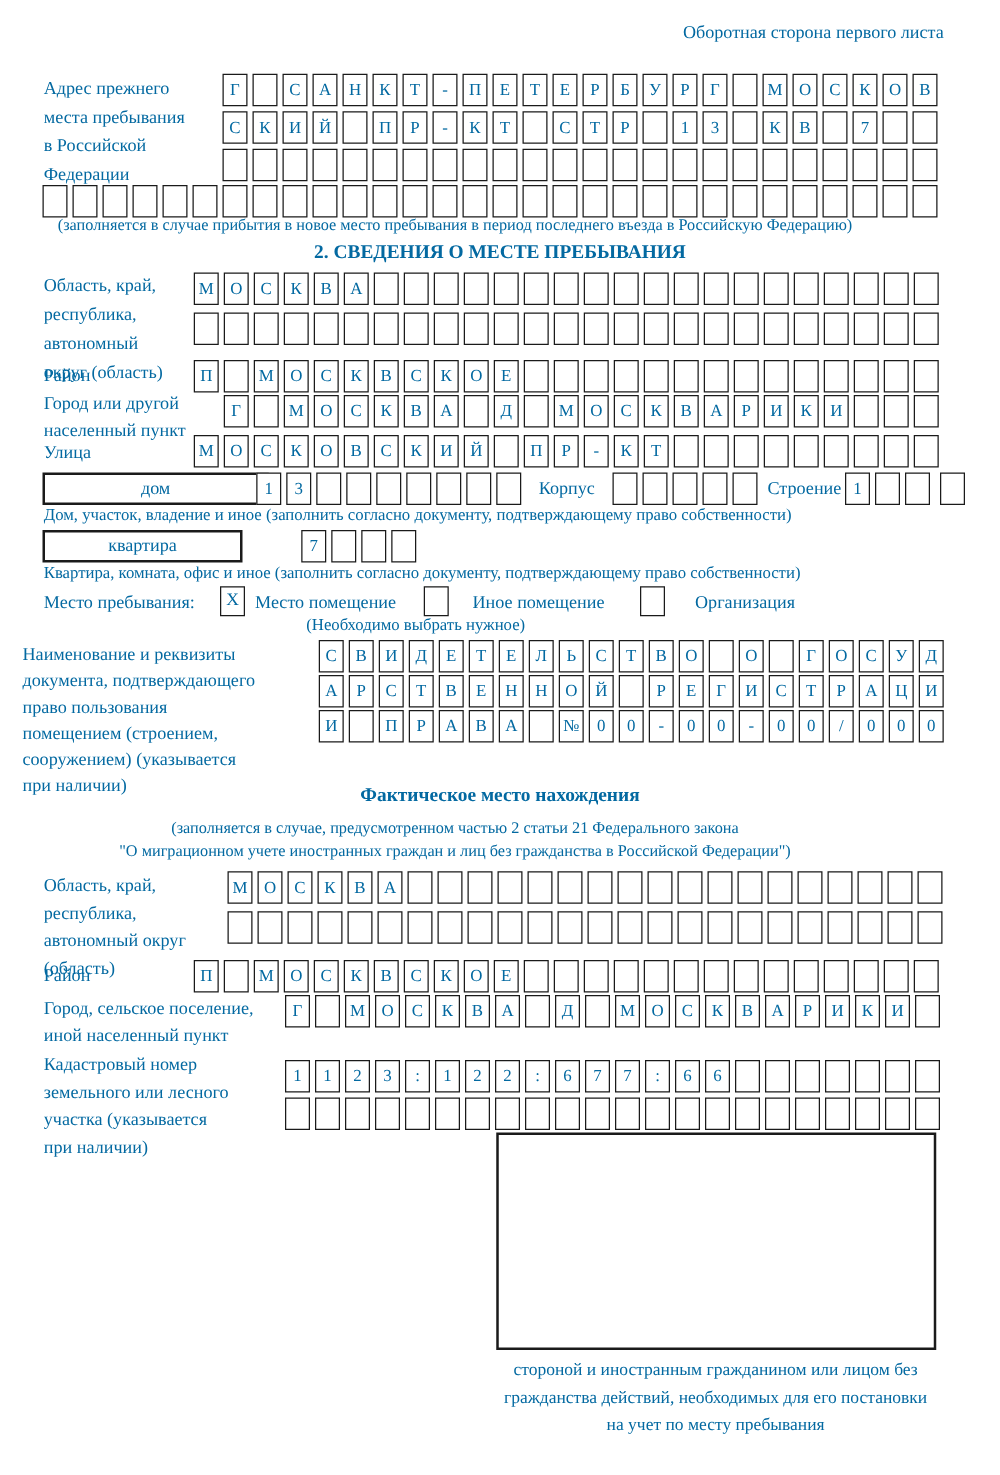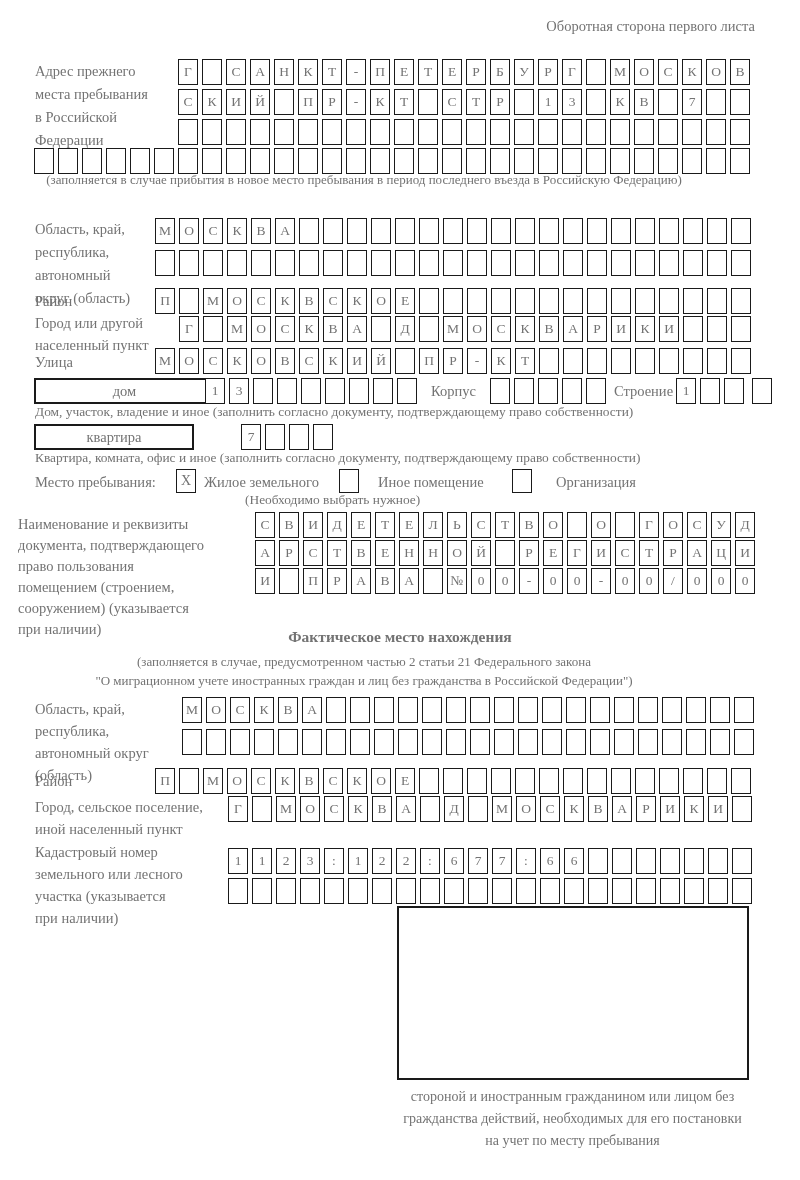--- a/index.html
+++ b/index.html
@@ -1,16 +1,16 @@
 <!DOCTYPE html>
 <html><head>
 <meta charset="utf-8">
 <style>
   html,body{margin:0;padding:0;background:#fff;}
-  .page{position:relative;width:800px;height:1180px;background:#fff;color:#737373;
+  .page{position:relative;width:800px;height:1180px;background:#fff;color:#0369a1;
         font-family:"Liberation Serif",serif;overflow:hidden;}
   .lb{position:absolute;font-size:14.5px;line-height:22px;white-space:nowrap;}
   .lb23{line-height:23px;}
   .lb21{line-height:21px;}
   .note{position:absolute;left:0;width:728px;text-align:center;font-size:13px;white-space:nowrap;}
   .noteL{position:absolute;font-size:13.4px;white-space:nowrap;text-align:center;}
   .title{position:absolute;left:0;width:800px;text-align:center;font-weight:bold;font-size:15.5px;white-space:nowrap;}
   .hdr{position:absolute;right:45px;top:18px;font-size:14.5px;white-space:nowrap;}
   .cr{position:absolute;display:flex;gap:4px;}
   .cell{box-sizing:border-box;flex:0 0 20px;width:20px;height:26px;border:1.8px solid #1a1a1a;
@@ -143,20 +143,21 @@
       <span class="cell"></span>
       <span class="cell"></span>
       <span class="cell"></span>
       <span class="cell"></span>
       <span class="cell"></span>
       <span class="cell"></span>
       <span class="cell"></span>
     </div>
   <div class="note" style="top:172px">(заполняется в случае прибытия в новое место пребывания в период последнего въезда в Российскую Федерацию)</div>
 
+  <div class="title" style="top:193px">2. СВЕДЕНИЯ О МЕСТЕ ПРЕБЫВАНИЯ</div>
 
   <div class="lb lb23" style="left:35px;top:218px">
     <div>Область, край,</div>
     <div>республика,</div>
     <div>автономный</div>
     <div>округ (область)</div>
   </div>
   <div class="cr" style="left:155px;top:218px">
       <span class="cell">М</span>
       <span class="cell">О</span>
@@ -336,21 +337,21 @@
   <div class="cr" style="left:241px;top:424px">
       <span class="cell">7</span>
       <span class="cell"></span>
       <span class="cell"></span>
       <span class="cell"></span>
     </div>
   <div class="noteL" style="left:35px;top:450px">Квартира, комната, офис и иное (заполнить согласно документу, подтверждающему право собственности)</div>
 
   <div class="lb" style="left:35px;top:471px">Место пребывания:</div>
   <div class="chk" style="left:176px;top:469px">X</div>
-  <div class="lb" style="left:204px;top:471px">Жилое земельного</div>
+  <div class="lb" style="left:204px;top:471px">Место помещение</div>
   <div class="chk" style="left:339px;top:469px"></div>
   <div class="lb" style="left:378px;top:471px">Иное помещение</div>
   <div class="chk" style="left:512px;top:469px"></div>
   <div class="lb" style="left:556px;top:471px">Организация</div>
   <div class="noteL" style="left:245px;top:492px">(Необходимо выбрать нужное)</div>
 
   <div class="lb lb21" style="left:18px;top:514px">
     <div>Наименование и реквизиты</div>
     <div>документа, подтверждающего</div>
     <div>право пользования</div>

